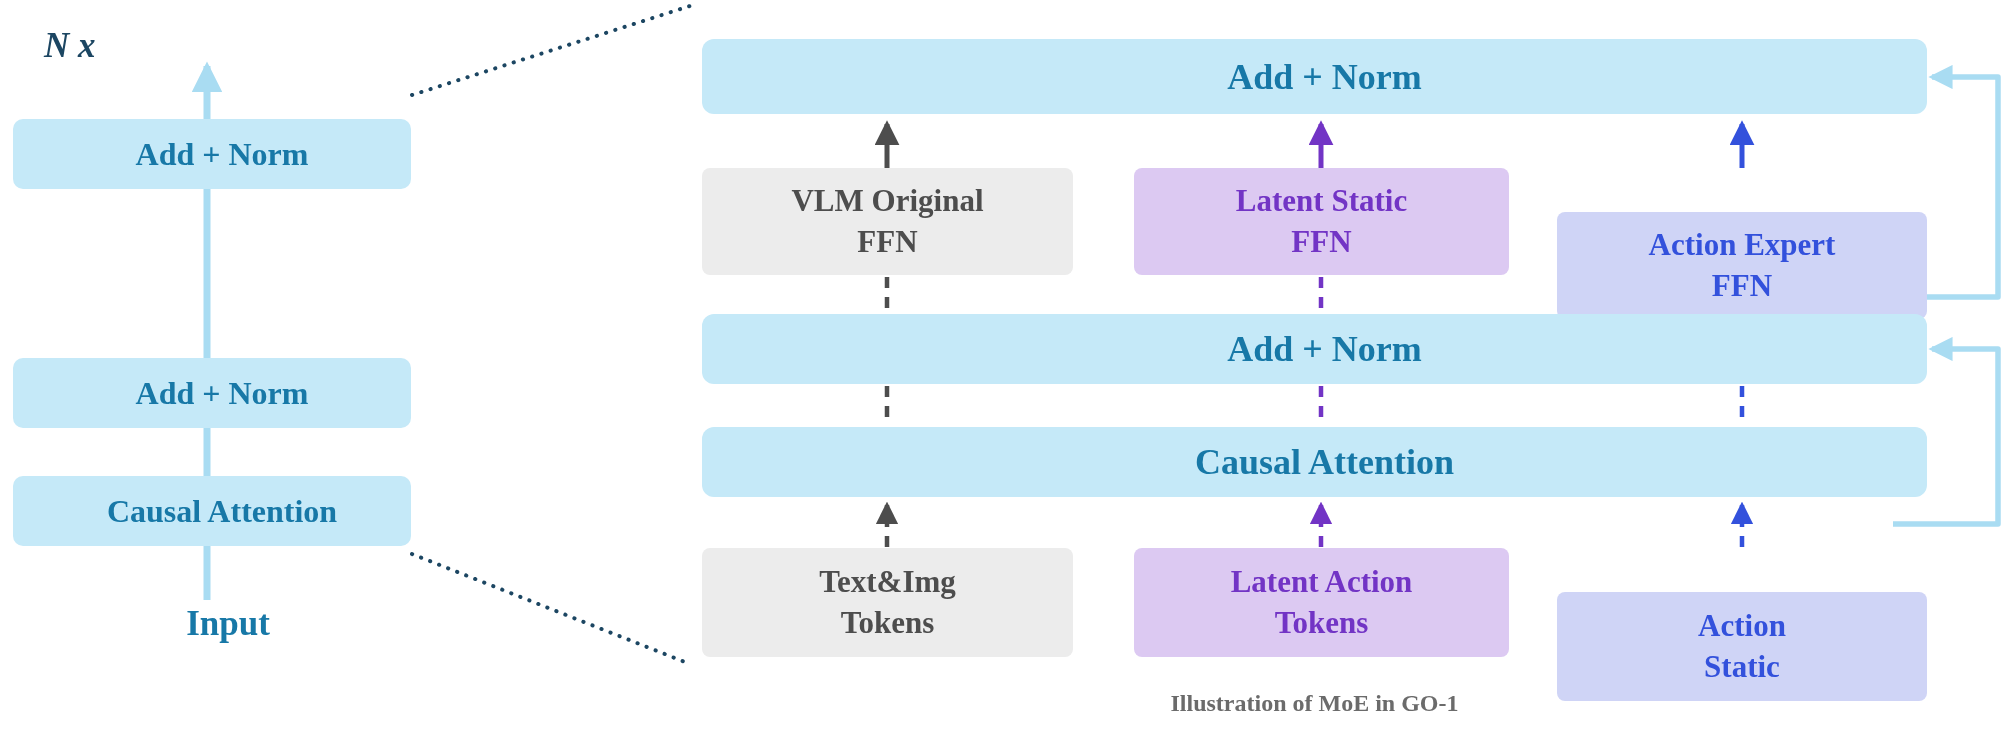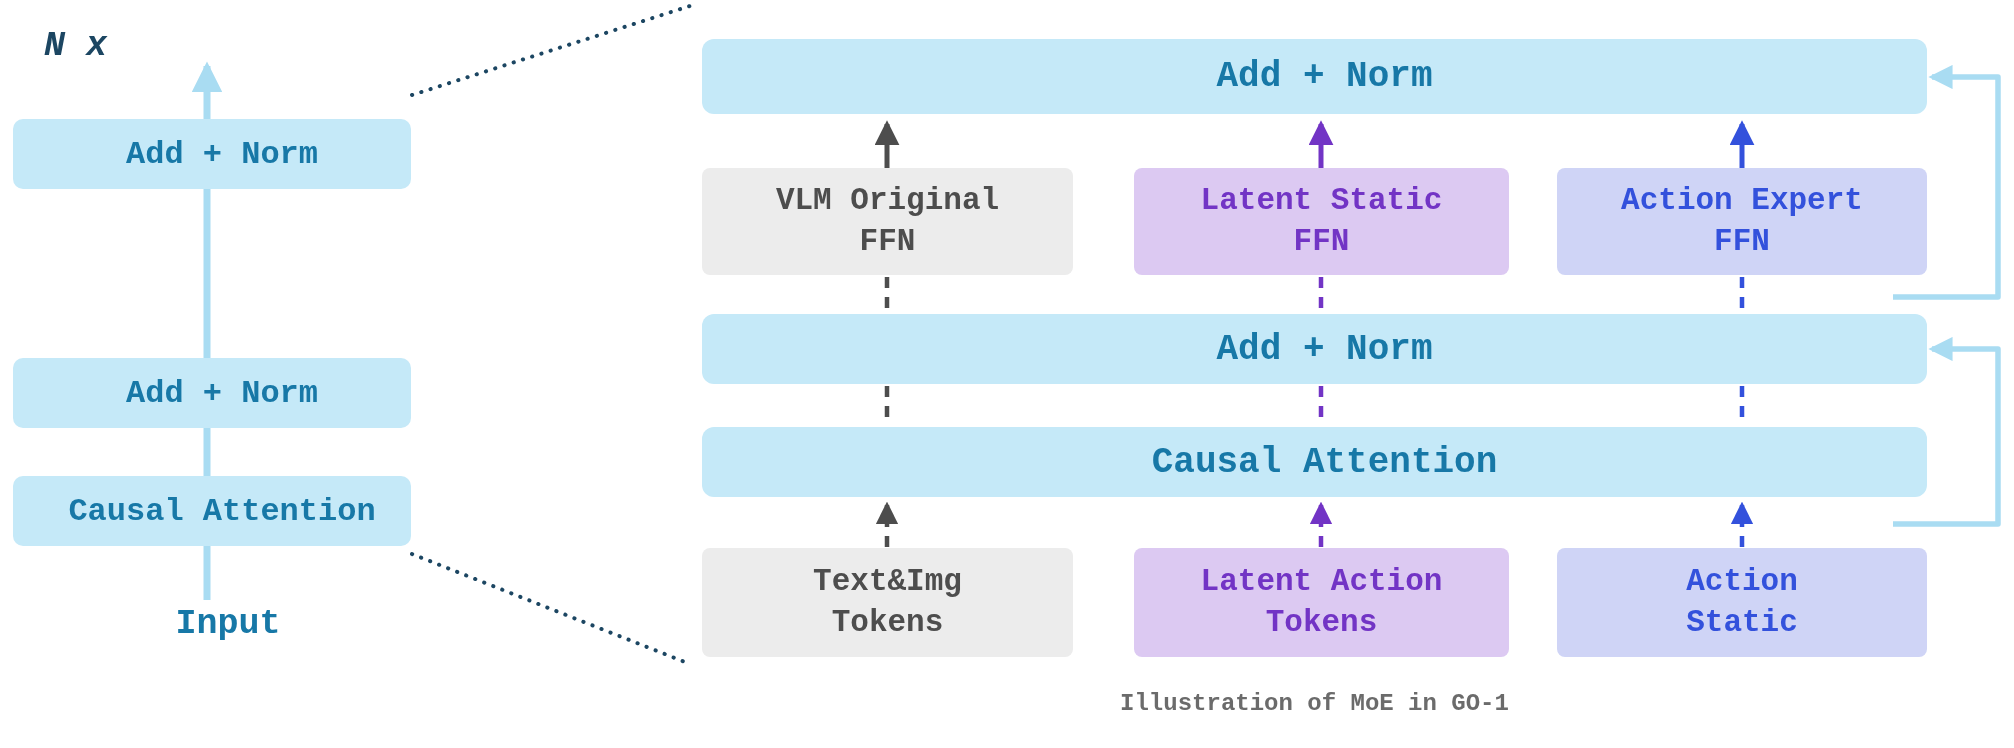--- a/index.html
+++ b/index.html
@@ -3,38 +3,38 @@
 <meta charset="utf-8">
 <title>MoE in GO-1</title>
 <style>
   html,body { margin:0; padding:0; background:#ffffff; }
   .canvas {
     position: relative;
     width: 2014px;
     height: 748px;
     background: #ffffff;
     overflow: hidden;
-    font-family: Liberation Mono, monospace;
+    font-family: Liberation Serif, serif;
   }
   .abs { position: absolute; }
   .box {
     position: absolute;
     display: flex;
     align-items: center;
     justify-content: center;
     text-align: center;
     font-weight: 700;
     white-space: pre-line;
     box-sizing: border-box;
   }
   
   .bg-blue   { background: var(--box-blue, #C5E9F8); }
   .bg-gray   { background: var(--box-gray, #ECECEC); }
   .bg-purple { background: var(--box-purple, #DCC9F2); }
-  .bg-peri   { background: var(--box-periwinkle, #CFD4F6); }
+  .bg-peri   { background: var(--box-periwinkle, #CFD4F6); margin-top: 44px; }
   .tx-teal   { color: var(--text-teal, #1778A7); padding-left: 20px; }
   .tx-gray   { color: var(--text-gray, #4D4D4D); }
   .tx-purple { color: var(--text-purple, #7234C5); }
   .tx-blue   { color: var(--text-blue, #3351DC); }
   .tx-navy   { color: var(--dark-navy, #1C4662); }
   .tx-caption{ color: var(--caption-gray, #6B6B6B); }
 
   
   .left-block { left: 13px; width: 398px; height: 70px; border-radius: 10px; font-size: 32px; }
   .nx-label  { left: 44px; top: 26px; font-size: 35px; font-weight: 700; font-style: italic; }

